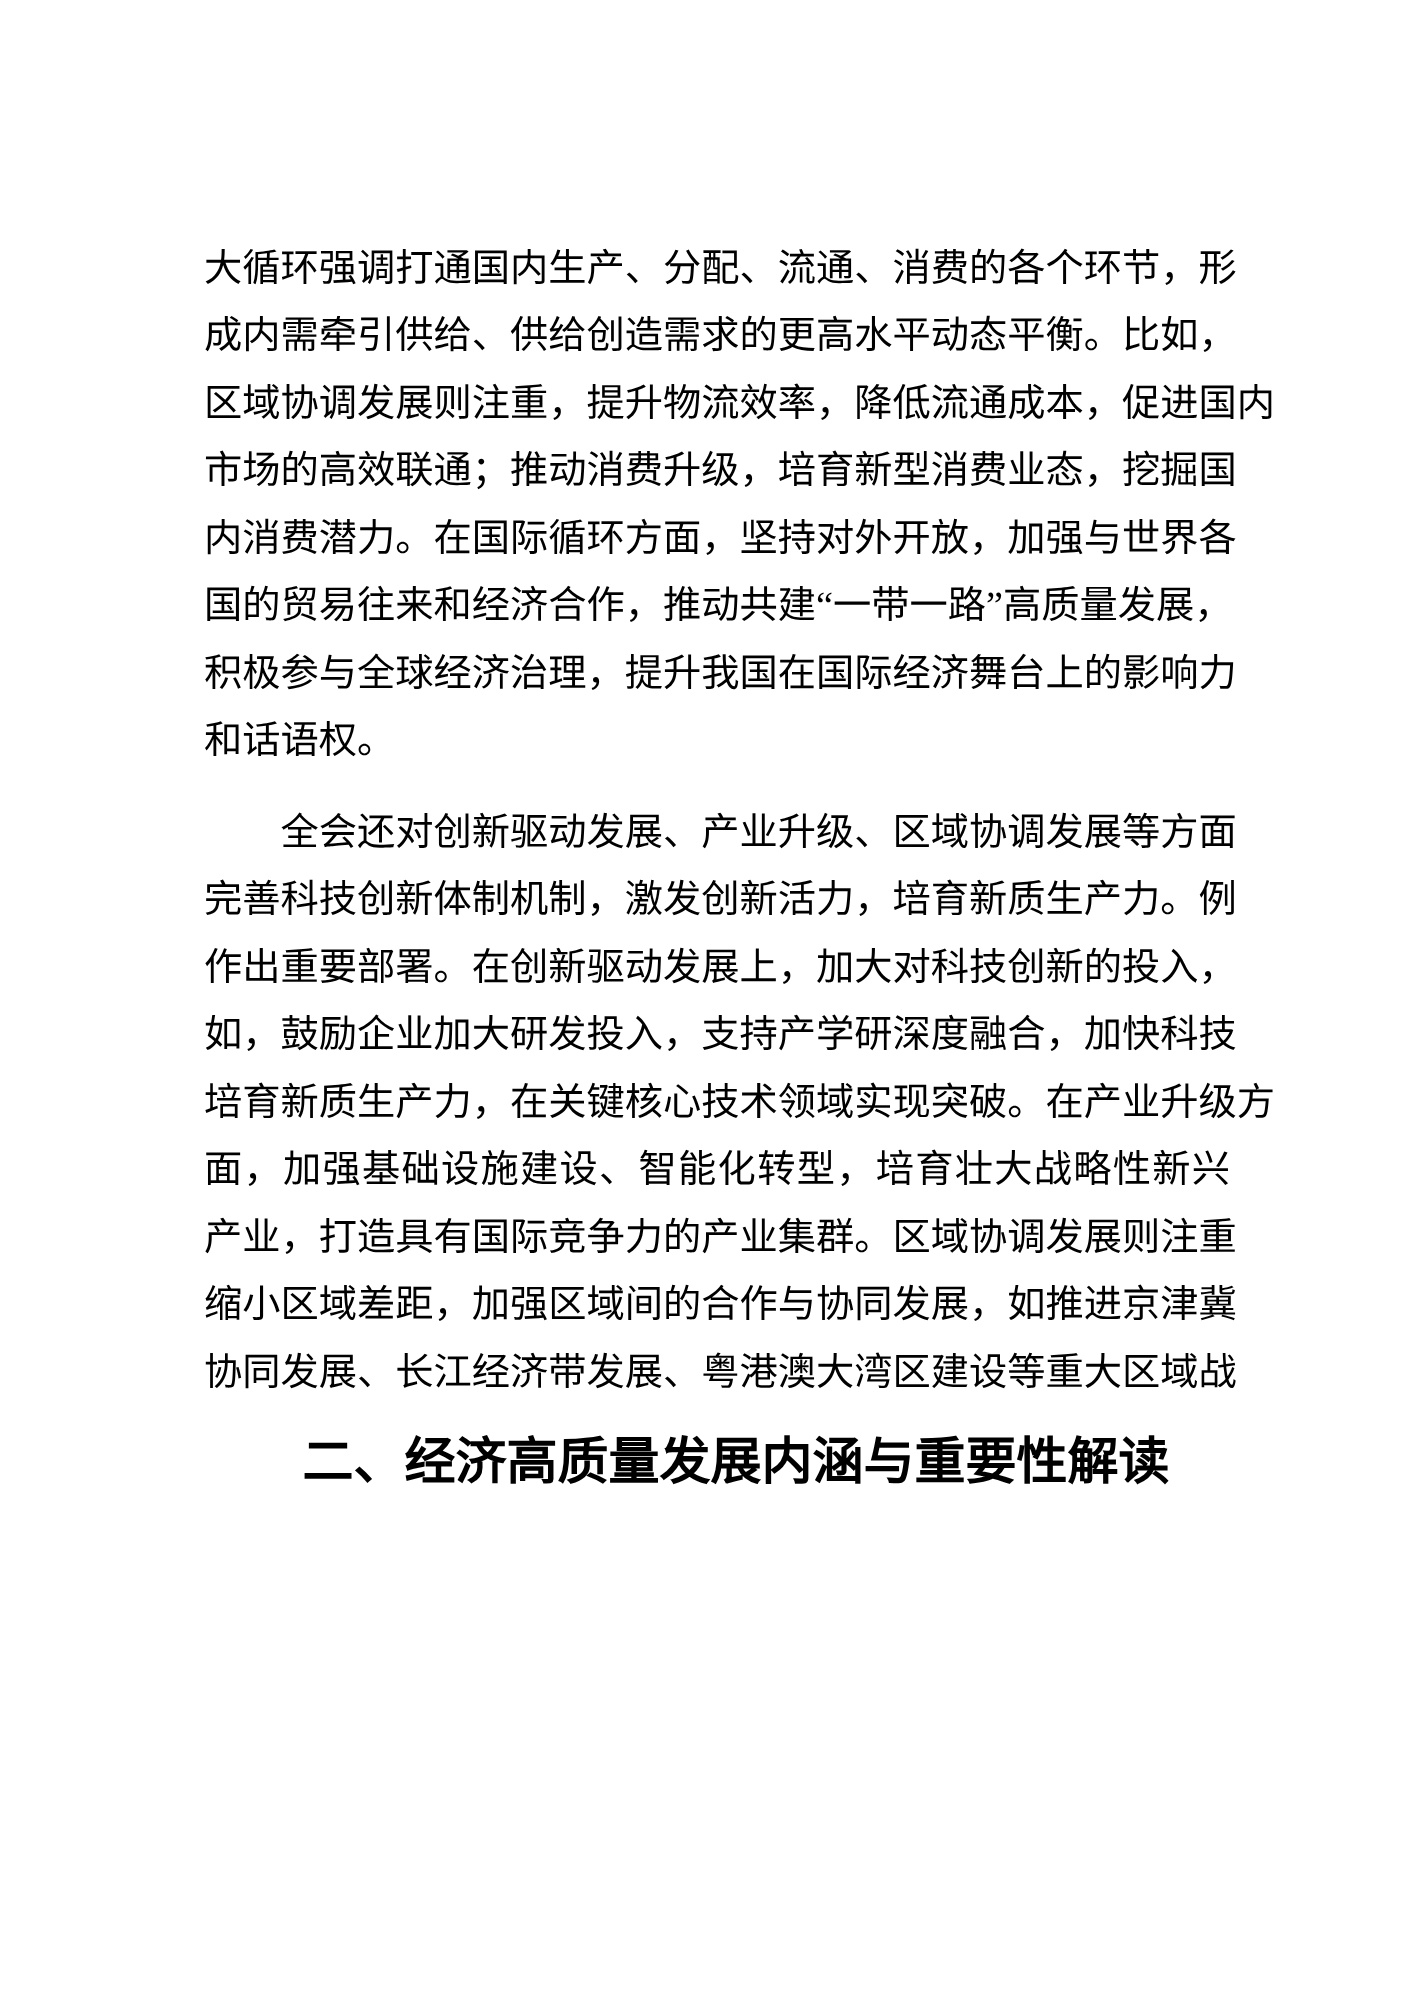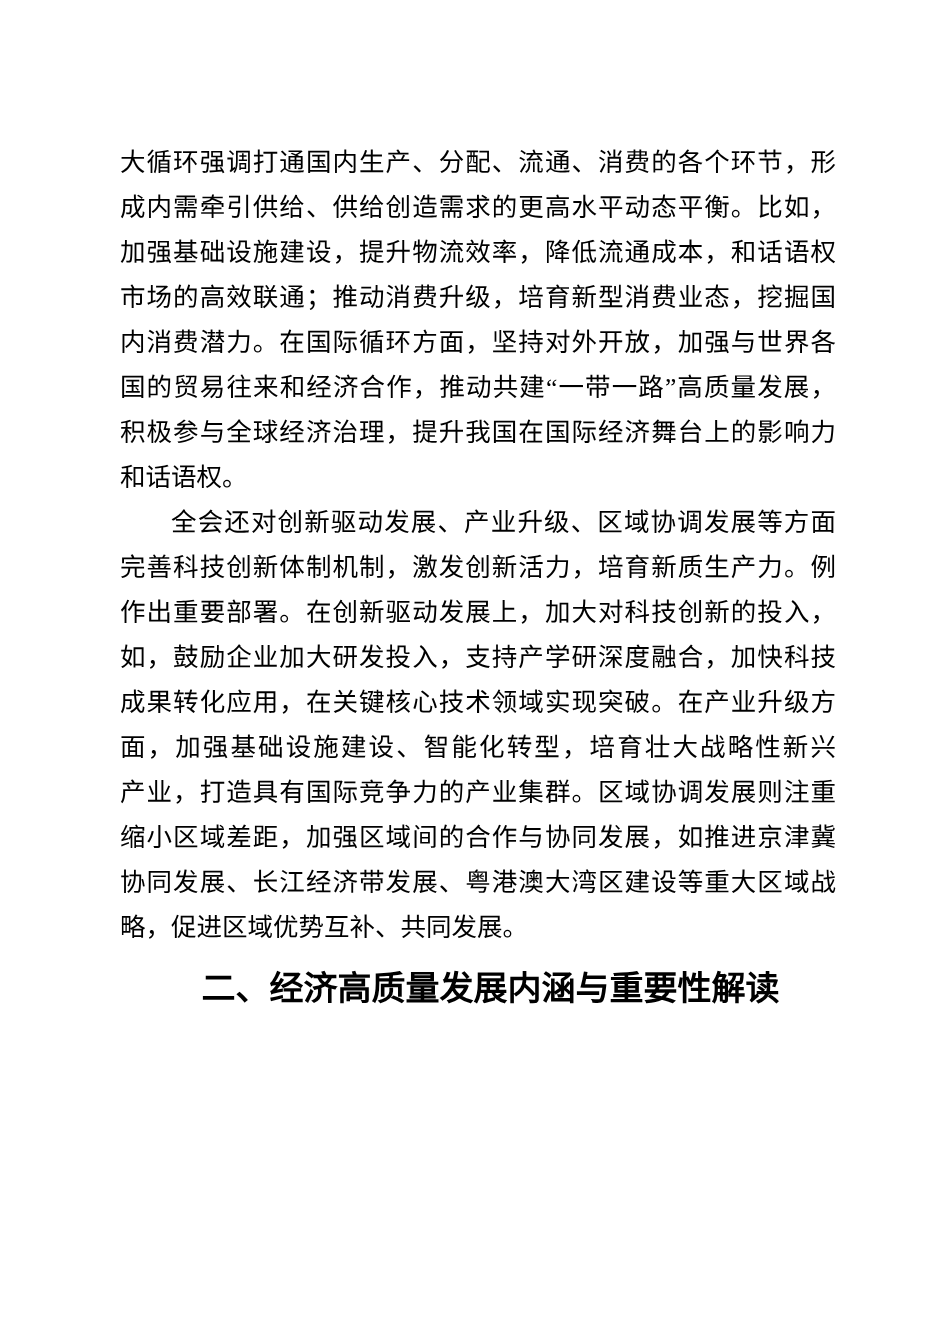--- a/index.html
+++ b/index.html
@@ -17,21 +17,21 @@
   .content {
     position: absolute;
     left: 120px;
     top: 140px;
     width: 716px;
     color: #000000;
     font-family: "Liberation Serif", serif;
     font-size: 25.5px;
     line-height: 45px;
   }
-  .para { margin: 0; padding: 0; }
+  .para { margin: 16px; padding: 0; }
   .line {
     height: 45px;
     white-space: nowrap;
   }
   .line.just {
     text-align: justify;
     
     text-align-last: justify;
   }
   .line.last {
@@ -54,38 +54,37 @@
 </style>
 </head>
 <body>
 
 <div class="page">
   <div class="content">
 
     <div class="para">
       <div class="line just">大循环强调打通国内生产、分配、流通、消费的各个环节，形</div>
       <div class="line just">成内需牵引供给、供给创造需求的更高水平动态平衡。比如，</div>
-      <div class="line just">加强基础设施建设，提升物流效率，降低流通成本，和话语权</div>
+      <div class="line just">区域协调发展则注重，提升物流效率，降低流通成本，促进国内</div>
       <div class="line just">市场的高效联通；推动消费升级，培育新型消费业态，挖掘国</div>
       <div class="line just">内消费潜力。在国际循环方面，坚持对外开放，加强与世界各</div>
       <div class="line just">国的贸易往来和经济合作，推动共建“一带一路”高质量发展，</div>
       <div class="line just">积极参与全球经济治理，提升我国在国际经济舞台上的影响力</div>
       <div class="line last">和话语权。</div>
     </div>
 
     <div class="para">
       <div class="line just indent">全会还对创新驱动发展、产业升级、区域协调发展等方面</div>
       <div class="line just">完善科技创新体制机制，激发创新活力，培育新质生产力。例</div>
       <div class="line just">作出重要部署。在创新驱动发展上，加大对科技创新的投入，</div>
       <div class="line just">如，鼓励企业加大研发投入，支持产学研深度融合，加快科技</div>
-      <div class="line just">成果转化应用，在关键核心技术领域实现突破。在产业升级方</div>
+      <div class="line just">培育新质生产力，在关键核心技术领域实现突破。在产业升级方</div>
       <div class="line just">面，加强基础设施建设、智能化转型，培育壮大战略性新兴</div>
       <div class="line just">产业，打造具有国际竞争力的产业集群。区域协调发展则注重</div>
       <div class="line just">缩小区域差距，加强区域间的合作与协同发展，如推进京津冀</div>
       <div class="line just">协同发展、长江经济带发展、粤港澳大湾区建设等重大区域战</div>
-      <div class="line last">略，促进区域优势互补、共同发展。</div>
     </div>
 
     <h2 class="heading">二、经济高质量发展内涵与重要性解读</h2>
 
 
   </div>
 </div>
 
 </body></html>

